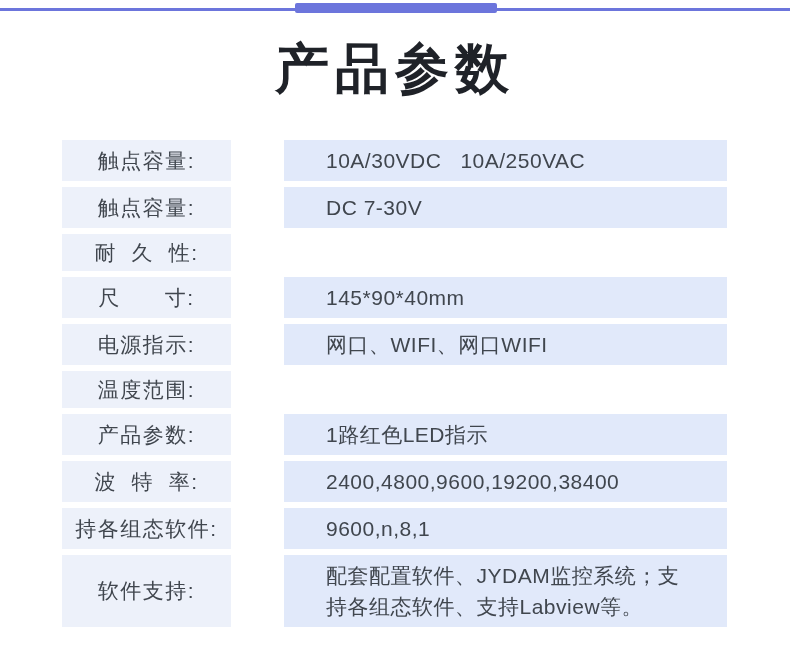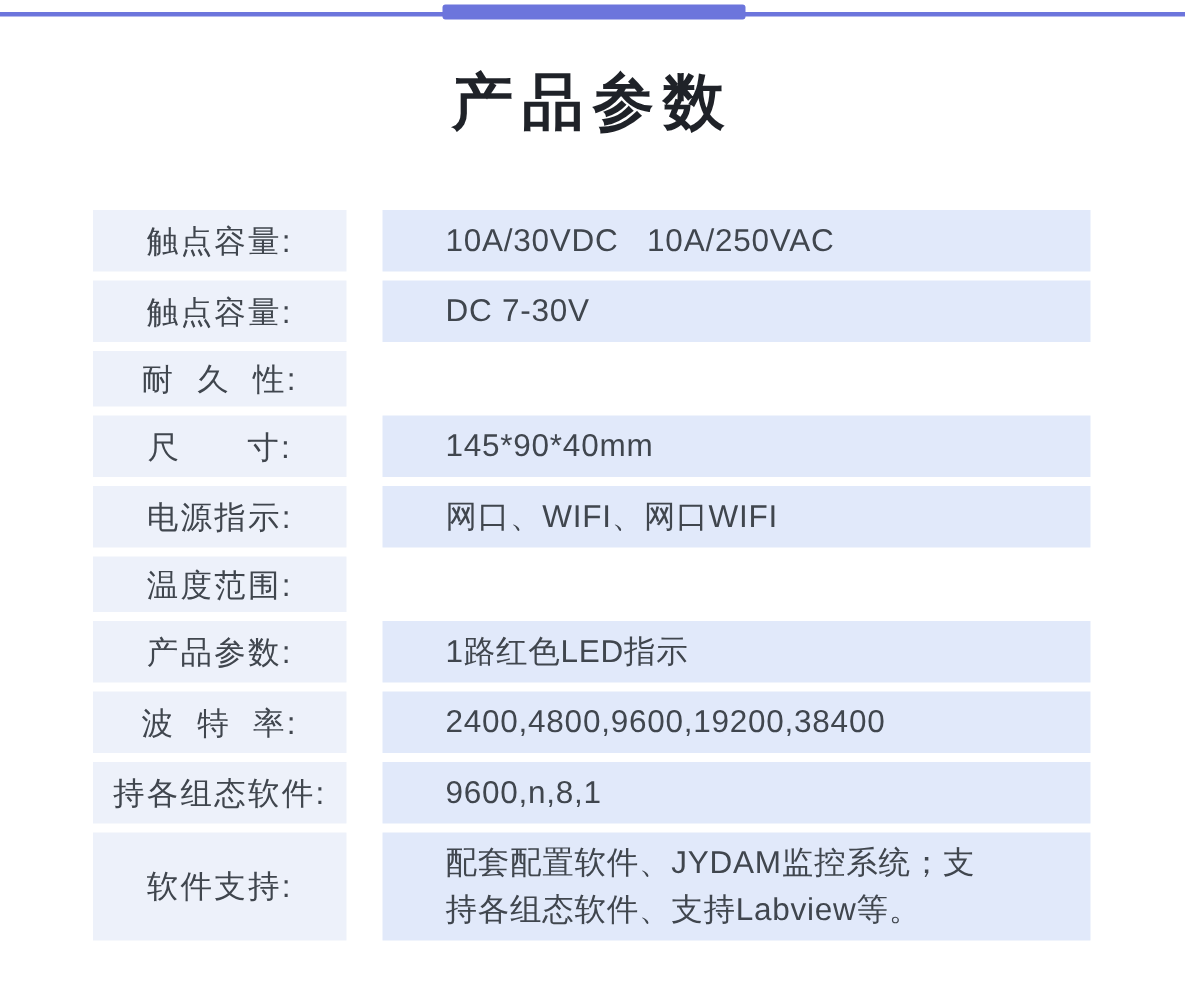--- a/index.html
+++ b/index.html
@@ -35,53 +35,54 @@
     background: var(--accent);
     border-radius: 2px;
   }
 
   
   .title {
     position: absolute;
     top: 38px; left: 0; right: 0;
     margin: 0;
     text-align: center;
-    font-size: 41px;
+    font-size: 54px;
     line-height: 60px;
     font-weight: bold;
     letter-spacing: 6px;
     color: var(--title-color);
   }
 
   
   .spec-table {
     position: absolute;
     top: 140px; left: 62px;
     width: 665px;
   }
   .spec-row {
     display: flex;
     margin-bottom: 6px;
+    gap: 46px;
   }
   .spec-label {
     width: 169px;
     min-height: 37px;
     background: var(--label-cell-bg);
     display: flex;
     align-items: center;
     justify-content: center;
     color: var(--text);
     font-size: 21px;
     letter-spacing: 1.5px;
     white-space: pre;
     padding: 4px 4px;
   }
   .spec-value {
     flex: 1;
-    margin-left: 24px;
+    margin-left: 7px;
     min-height: 37px;
     background: var(--value-cell-bg);
     display: flex;
     align-items: center;
     color: var(--text);
     font-size: 21px;
     letter-spacing: 0.5px;
     line-height: 31px;
     white-space: pre-wrap;
     padding: 5px 15px 5px 42px;

